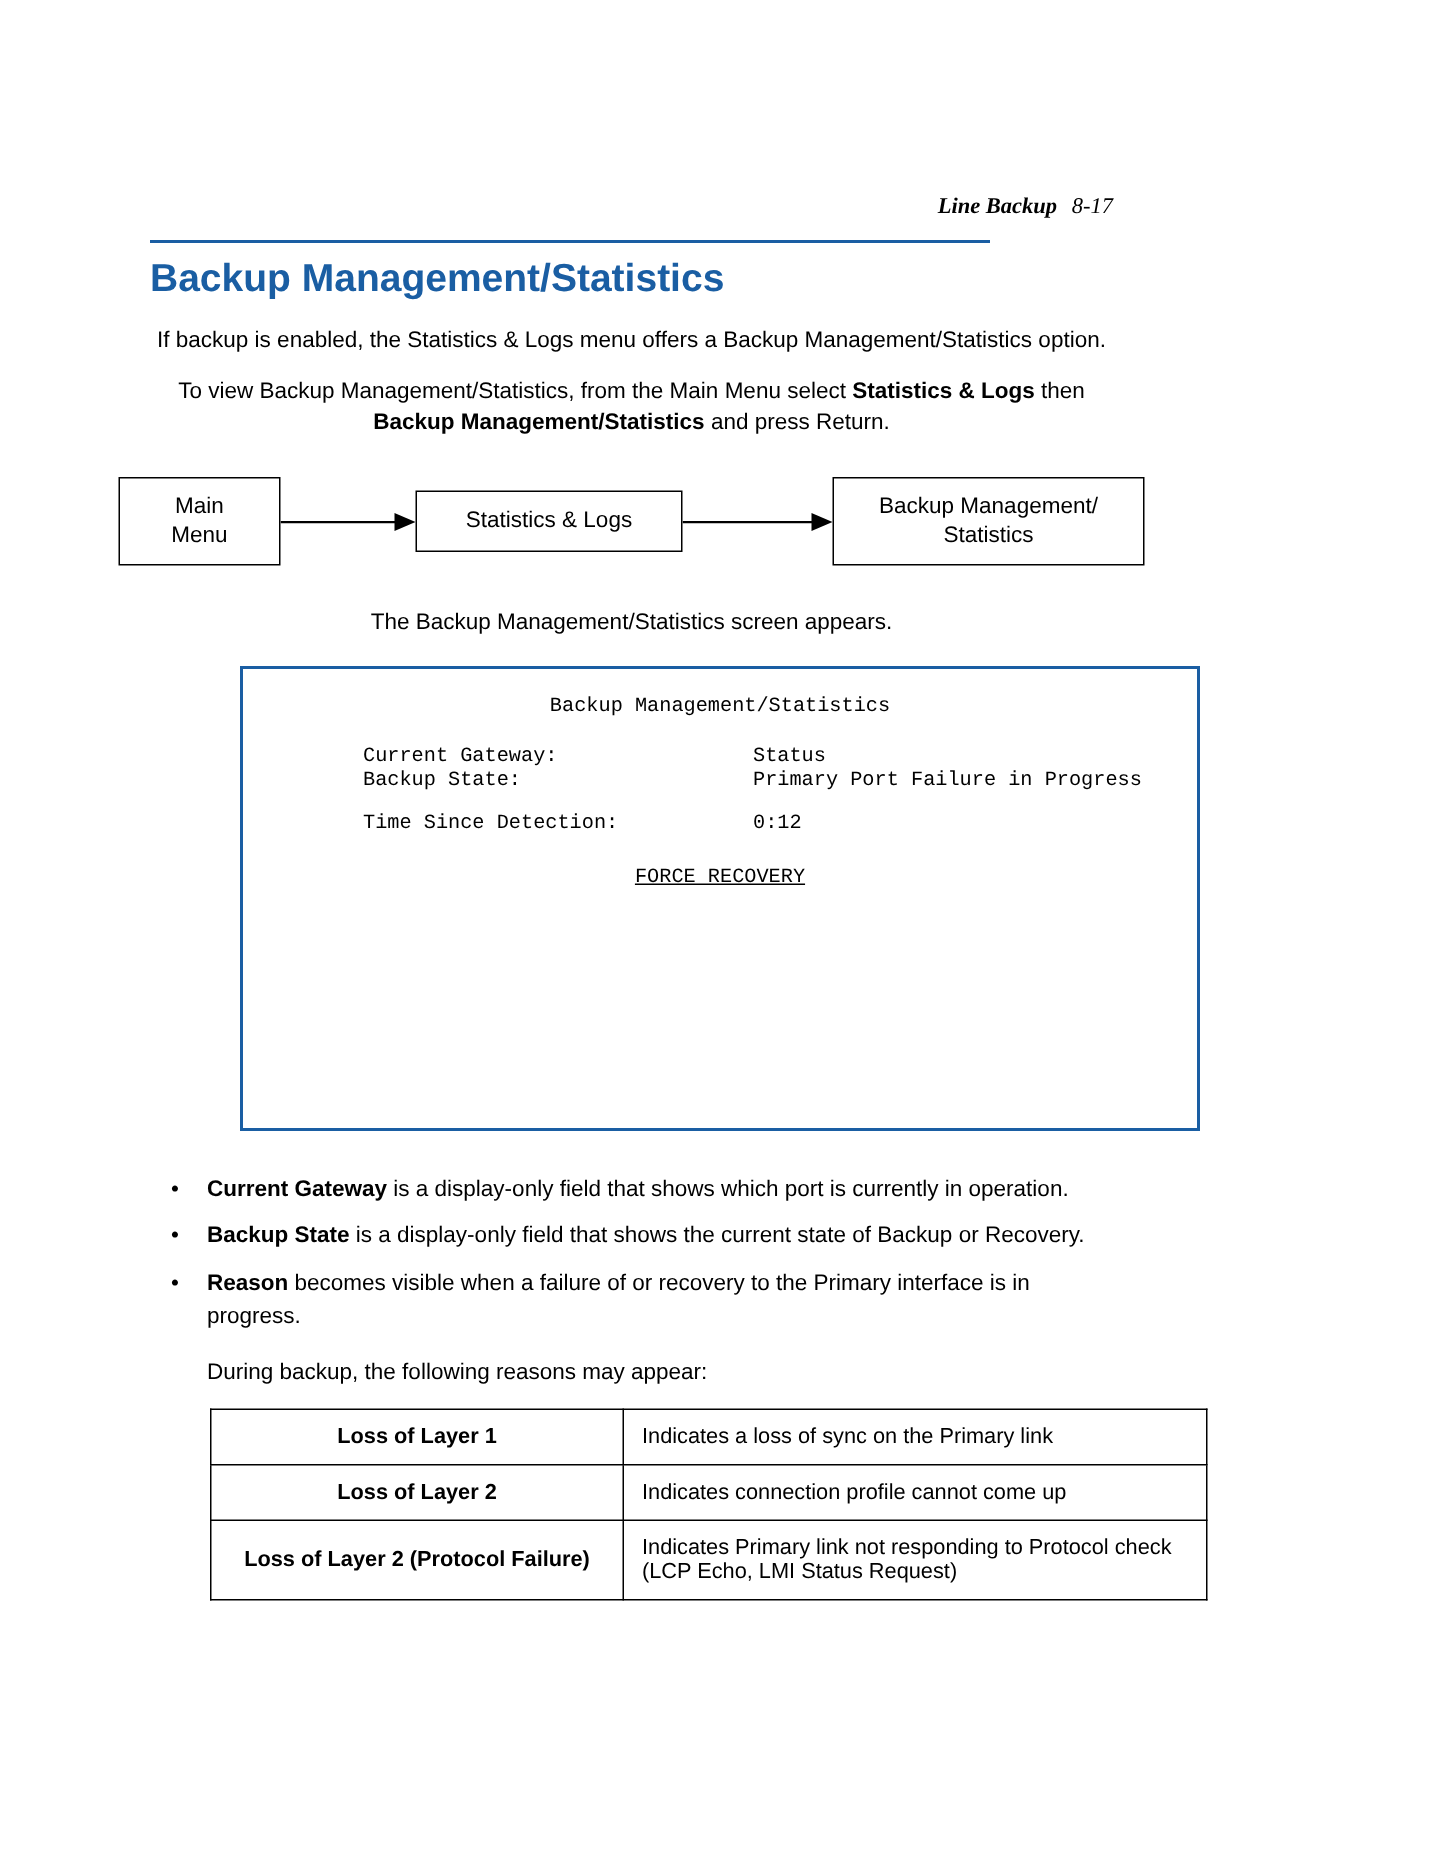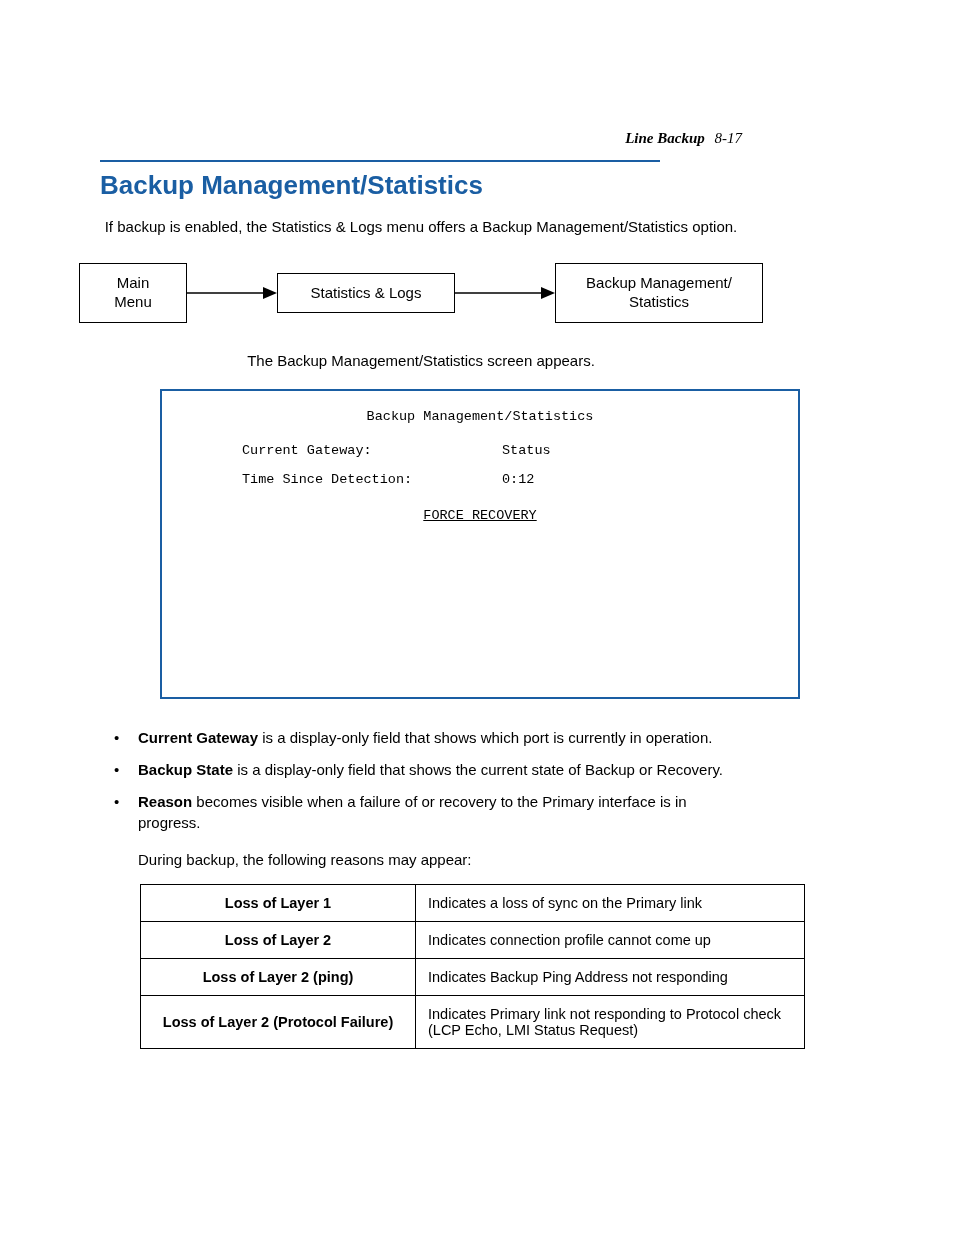--- a/index.html
+++ b/index.html
@@ -128,20 +128,24 @@
     <span>Line Backup</span>
     <span class="pageno">8-17</span>
   </div>
 
   <hr class="rule">
 
   <h1 class="title">Backup Management/Statistics</h1>
 
   <p class="body">If backup is enabled, the Statistics &amp; Logs menu offers a Backup Management/Statistics option.</p>
 
+  <p class="body">
+    <span>To view Backup Management/Statistics, from the Main Menu select </span><span class="bold">Statistics &amp; Logs</span><span> then </span><br>
+    <span class="bold">Backup Management/Statistics</span><span> and press Return.</span>
+  </p>
 
   <div class="flow">
     <div class="flow-box">
       <span>Main</span><br>
       <span>Menu</span>
     </div>
     <svg class="arrow" width="90" height="20" viewBox="0 0 90 20">
       <line x1="0" y1="10" x2="78" y2="10" stroke="#000" stroke-width="1.5"></line>
       <polygon points="90,10 76,4 76,16" fill="#000"></polygon>
     </svg>
@@ -159,20 +163,24 @@
   </div>
 
   <p class="body">The Backup Management/Statistics screen appears.</p>
 
   <div class="term">
     <div class="t-title">Backup Management/Statistics</div>
     <div style="padding-left:60px;">
       <div class="row">
         <span class="lab">Current Gateway:</span>
         <span class="val">Status</span>
+      </div>
+      <div class="row">
+        <span class="lab">Backup State:</span>
+        <span class="val">Primary Port Failure in Progress</span>
       </div>
       <div class="blank"></div>
       <div class="row">
         <span class="lab">Time Since Detection:</span>
         <span class="val">0:12</span>
       </div>
     </div>
     <div class="center">FORCE RECOVERY</div>
   </div>
 
@@ -194,23 +202,19 @@
     <tbody>
         <tr>
       <td class="k">Loss of Layer 1</td>
       <td>Indicates a loss of sync on the Primary link</td>
     </tr>
     <tr>
       <td class="k">Loss of Layer 2</td>
       <td>Indicates connection profile cannot come up</td>
     </tr>
     <tr>
-      <td class="k">Loss of Layer 2 (ping)</td>
-      <td>Indicates Backup Ping Address not responding</td>
-    </tr>
-    <tr>
       <td class="k">Loss of Layer 2 (Protocol Failure)</td>
       <td>Indicates Primary link not responding to Protocol check (LCP Echo, LMI Status Request)</td>
     </tr>
   </tbody>
     </table>
 
 </div>
 
 </body></html>

